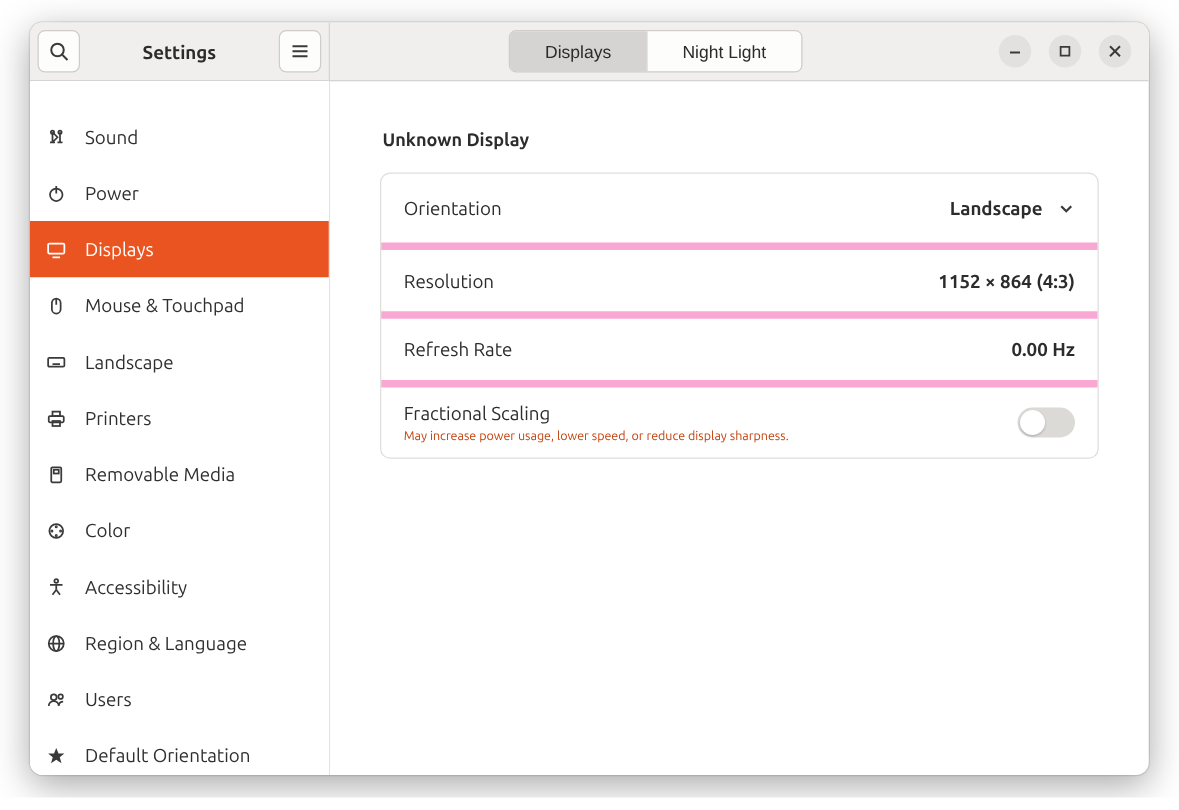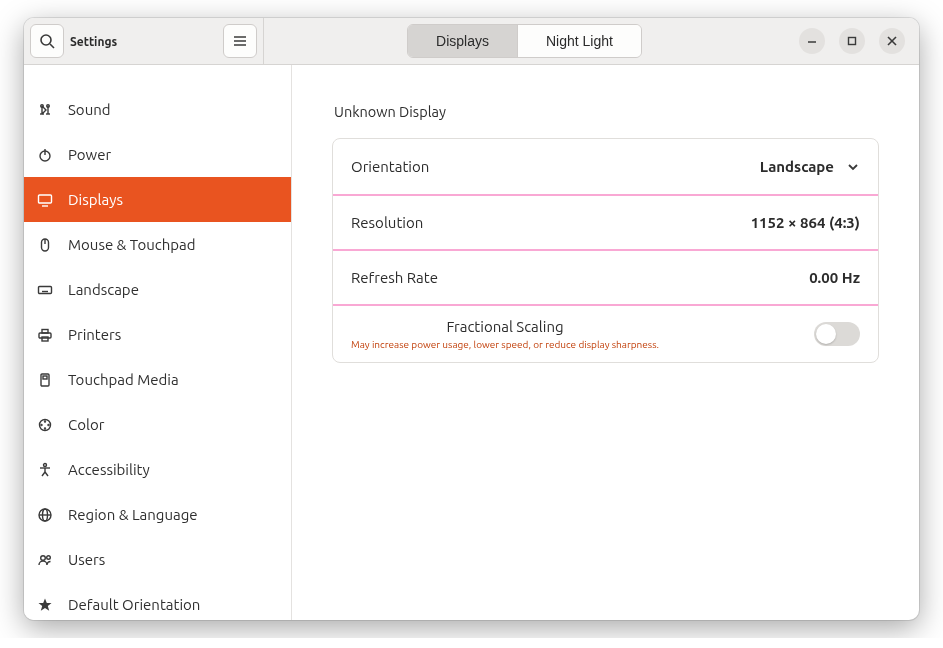--- a/index.html
+++ b/index.html
@@ -42,22 +42,23 @@
     width: 34px; height: 34px;
     border: 1px solid #cfccca;
     border-radius: 6px;
     background: #fdfdfc;
     display: flex; align-items: center; justify-content: center;
     color: #3a3a3a;
     cursor: pointer;
   }
   .app-title {
     flex: 1;
+    text-align: center;
     font-weight: 600;
-    font-size: 12px;
+    font-size: 15px;
     color: #2b2b2b;
   }
   .titlebar-center {
     flex: 1;
     display: flex;
     justify-content: center;
     align-items: center;
   }
   .seg {
     display: flex;
@@ -93,21 +94,21 @@
     cursor: pointer;
   }
   .win-btn svg, .hdr-btn svg { display:block; }
 
   .body {
     flex: 1;
     display: flex;
     min-height: 0;
   }
   .sidebar {
-    width: 268px;
+    width: 240px;
     border-right: 1px solid #e4e2e0;
     background: #fff;
     overflow-y: auto;
   }
   .sidebar-item {
     display: flex;
     align-items: center;
     height: 45px;
     padding: 0 12px;
     gap: 14px;
@@ -127,42 +128,42 @@
     color: #9c9a98;
     overflow: hidden;
   }
 
   .main {
     flex: 1;
     padding: 30px 40px;
     overflow: auto;
   }
   .section-heading {
-    font-weight: 400;
+    font-weight: 700;
     font-size: 14.5px;
     color: #2c2c2c;
     margin: 8px 2px 18px;
   }
   .panel {
     border: 1px solid #e0dedb;
     border-radius: 8px;
     background: #fff;
   }
   .row {
     display: flex;
     align-items: center;
     min-height: 55px;
     padding: 12px 18px;
-    border-top: 2px solid #f9a8d4;
+    border-top: 6px solid #f9a8d4;
     cursor: pointer;
   }
   .row:first-child { border-top: none; }
   .row .label { font-size: 15px; color:#2c2c2c; }
   .row .sub { font-size: 10px; color:#c2410c; margin-top:4px; }
-  .row .left { display:flex; flex-direction:column;text-align:center; }
+  .row .left { display:flex; flex-direction:column; }
   .row .spacer { flex: 1; }
   .row .value { font-size: 15px; color:#2c2c2c;font-weight:bold; }
   .row .chev { margin-left: 12px; color:#5a5856; display:flex; }
   .toggle {
     width: 46px; height: 24px;
     background: #dcdad7;
     border-radius: 12px;
     position: relative;
     cursor: pointer;
   }
@@ -314,21 +315,21 @@
         <span>Printers</span>
       </div>
 
       <div class="sidebar-item">
         <span class="icon">
             <svg width="16" height="16" viewBox="0 0 16 16" fill="none" stroke="#3a3a3a" stroke-width="1.4">
               <rect x="4" y="2" width="8" height="12" rx="1"></rect>
               <rect x="6" y="4" width="4" height="3"></rect>
             </svg>
           </span>
-        <span>Touchpad Media</span>
+        <span>Removable Media</span>
       </div>
 
       <div class="sidebar-item">
         <span class="icon">
             <svg width="16" height="16" viewBox="0 0 16 16" fill="none" stroke="#3a3a3a" stroke-width="1.4">
               <circle cx="8" cy="8" r="5.5"></circle>
               <circle cx="8" cy="4.5" r="0.5"></circle>
               <circle cx="11.5" cy="8" r="0.5"></circle>
               <circle cx="8" cy="11.5" r="0.5"></circle>
               <circle cx="4.5" cy="8" r="0.5"></circle>

